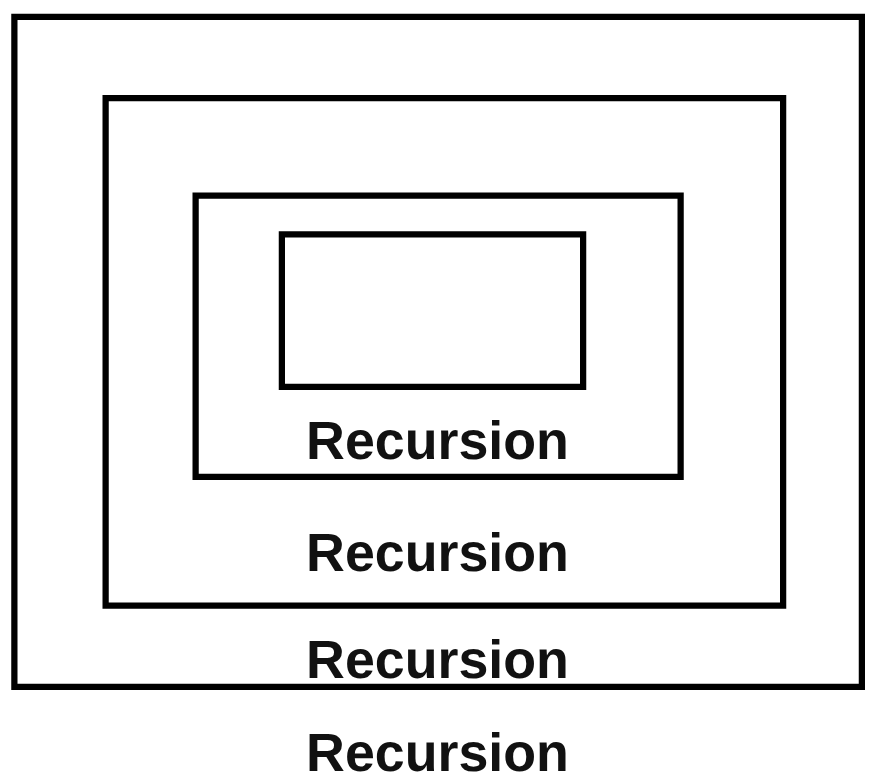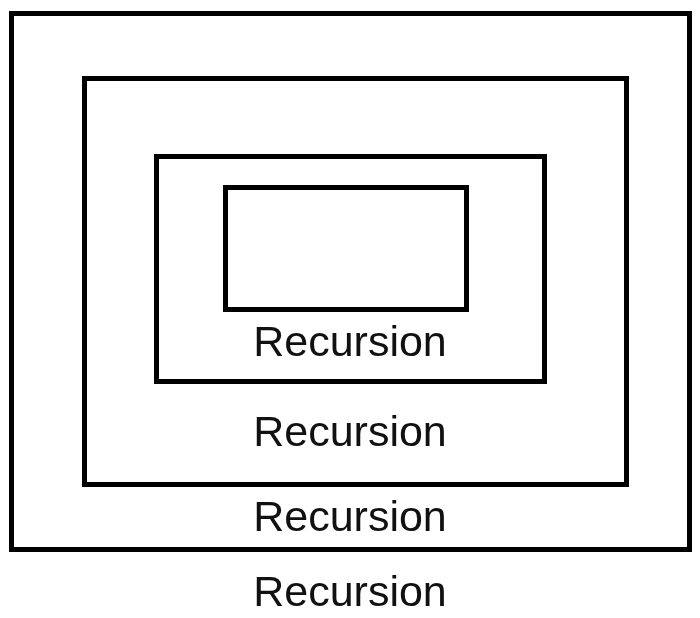--- a/index.html
+++ b/index.html
@@ -58,25 +58,26 @@
     border-width: 5px;
   }
   .label {
     position: absolute;
     left: 0;
     width: 700px;
     text-align: center;
     color: #111111;
     font-family: "Liberation Sans", sans-serif;
     font-size: 43px;
-    font-weight: 400;
+    font-weight: 700;
     letter-spacing: 0px;
     line-height: 1;
     white-space: nowrap;
     user-select: none;
+    margin-top: 12px;
   }
   
   #label-4 { top: 320px; }
   
   #label-3 { top: 410px; }
   
   #label-2 { top: 495px; }
   
   #label-1 { top: 570px; }
 </style>

